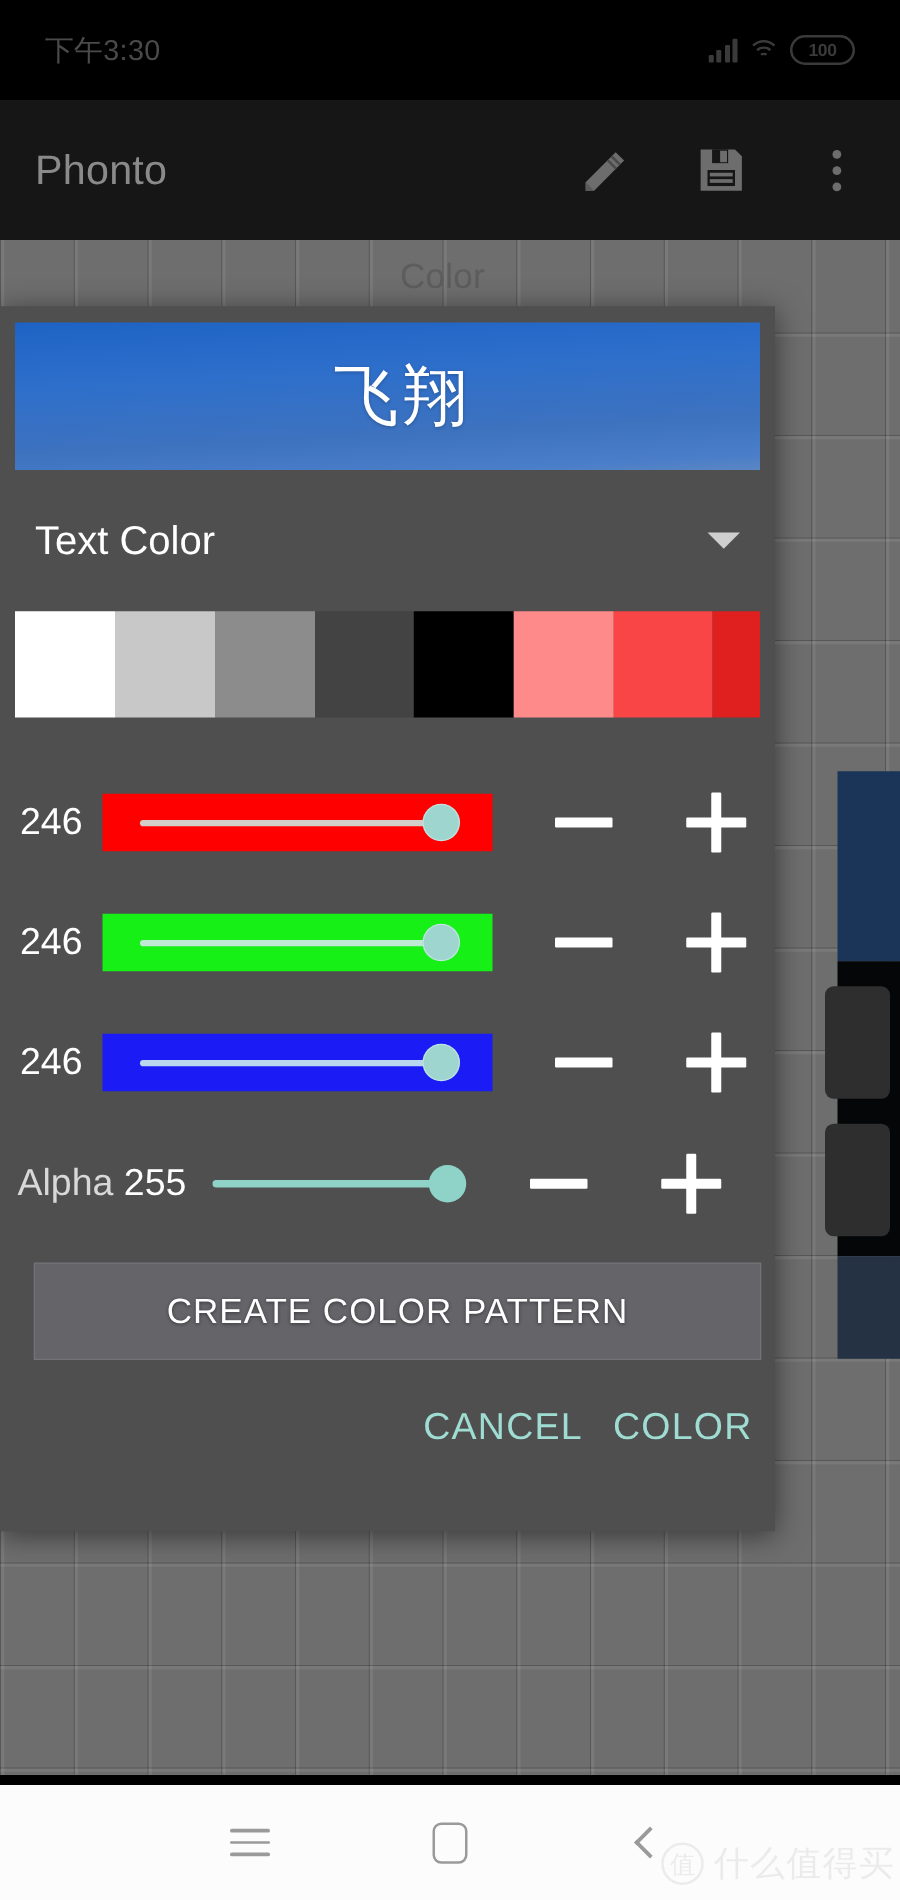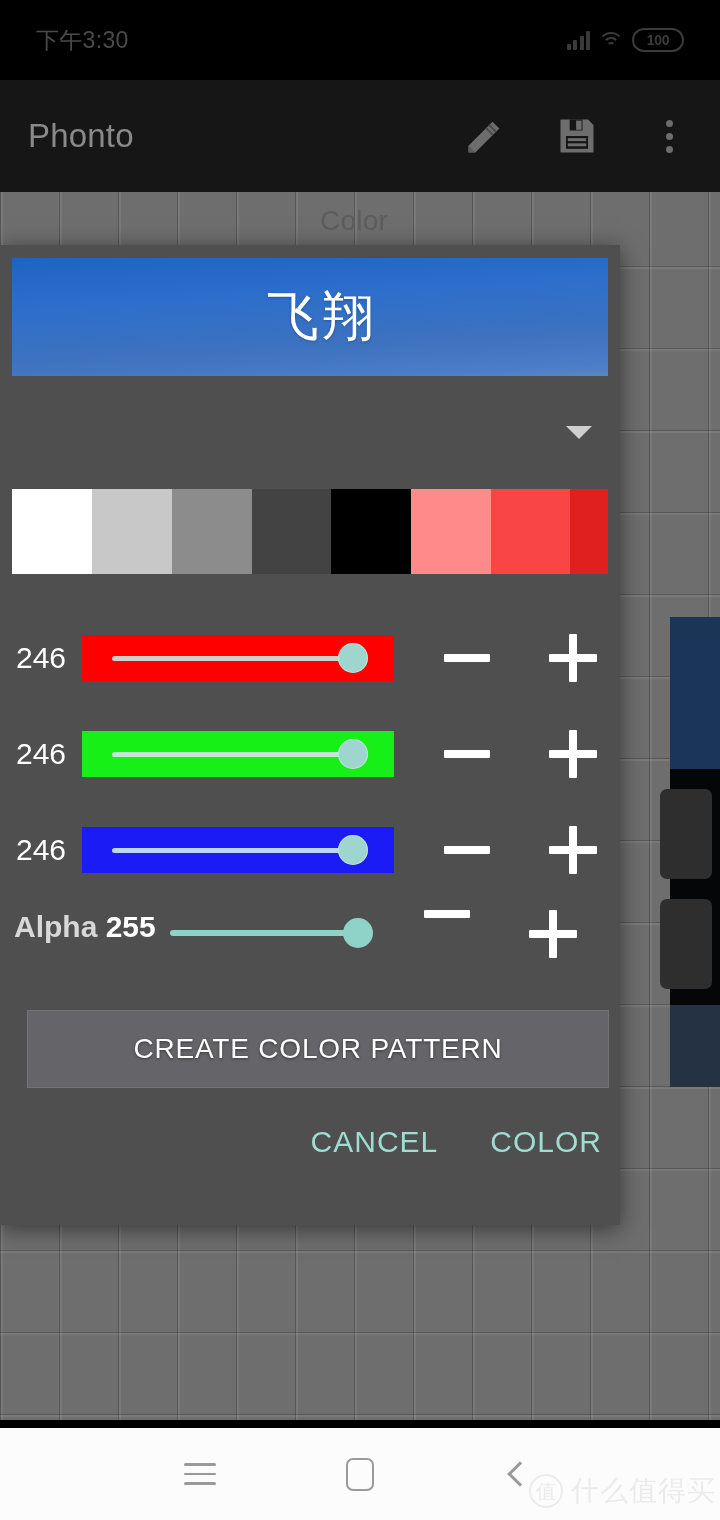--- a/index.html
+++ b/index.html
@@ -143,21 +143,21 @@
     margin-left:59px; position:relative; width:48px; height:48px; flex:0 0 48px;
   }
   .plus:before,.plus:after{
     content:""; position:absolute; background:#fff; border-radius:1px;
   }
   .plus:before{ left:0; top:20px; width:48px; height:8px; }
   .plus:after{ left:20px; top:0; width:8px; height:48px; }
 
   #alpha-row{
     position:absolute; left:0; top:890px; width:620px; height:74px;
-    display:flex; align-items:flex-start;font-weight:bold;
+    display:flex; align-items:center;
   }
   #alpha-label{
     flex:0 0 170px; padding-left:14px; color:#fff; font-size:30px;
   }
   #alpha-label .dim{ color:#d8d8d8; }
   #alpha-bar{ position:relative; width:210px; height:46px; flex:0 0 210px;
     display:flex; align-items:center; }
   #alpha-bar .track{
     position:absolute; left:0; right:12px; height:6px; border-radius:3px;
     background:#8fd3c8;
@@ -171,21 +171,21 @@
     position:absolute; left:27px; top:1022px; width:582px; height:78px;
     background:#646469; display:flex; align-items:center; justify-content:center;
     border:1px solid rgba(255,255,255,.10);
   }
   #pattern-btn span{
     color:#fff; font-size:28px; letter-spacing:.8px;
     text-shadow:0 1px 3px rgba(0,0,0,.45);
   }
   #dialog-actions{
     position:absolute; right:18px; top:1138px; display:flex;
-    align-items:center; gap:52px;
+    align-items:center; gap:24px;
   }
   #dialog-actions div{
     color:#9fdcd2; font-size:30px; letter-spacing:1px;
   }
 
   
   #nav-bar{
     position:absolute; left:0; top:1428px; width:720px; height:92px;
     background:#fcfcfc; display:flex; align-items:center;
     justify-content:space-around; padding:0 120px;
@@ -288,20 +288,21 @@
     <div style="position:absolute;left:0;top:388px;width:52px;height:82px;background:#243244;"></div>
   </div>
 
   <div id="dialog" style="left:0px; top:53px;">
 
     <div id="preview">
       <div id="preview-text">飞翔</div>
     </div>
 
     <div id="mode-row">
+      <div id="mode-label">Text Color</div>
       <div id="mode-caret"></div>
     </div>
 
     <div id="swatch-row">
       <div class="sw" style="width:80px;background:#ffffff;"></div>
       <div class="sw" style="width:80px;background:#c8c8c8;"></div>
       <div class="sw" style="width:80px;background:#8c8c8c;"></div>
       <div class="sw" style="width:79px;background:#434343;"></div>
       <div class="sw" style="width:80px;background:#000000;"></div>
       <div class="sw" style="width:80px;background:#ff8a8a;"></div>

